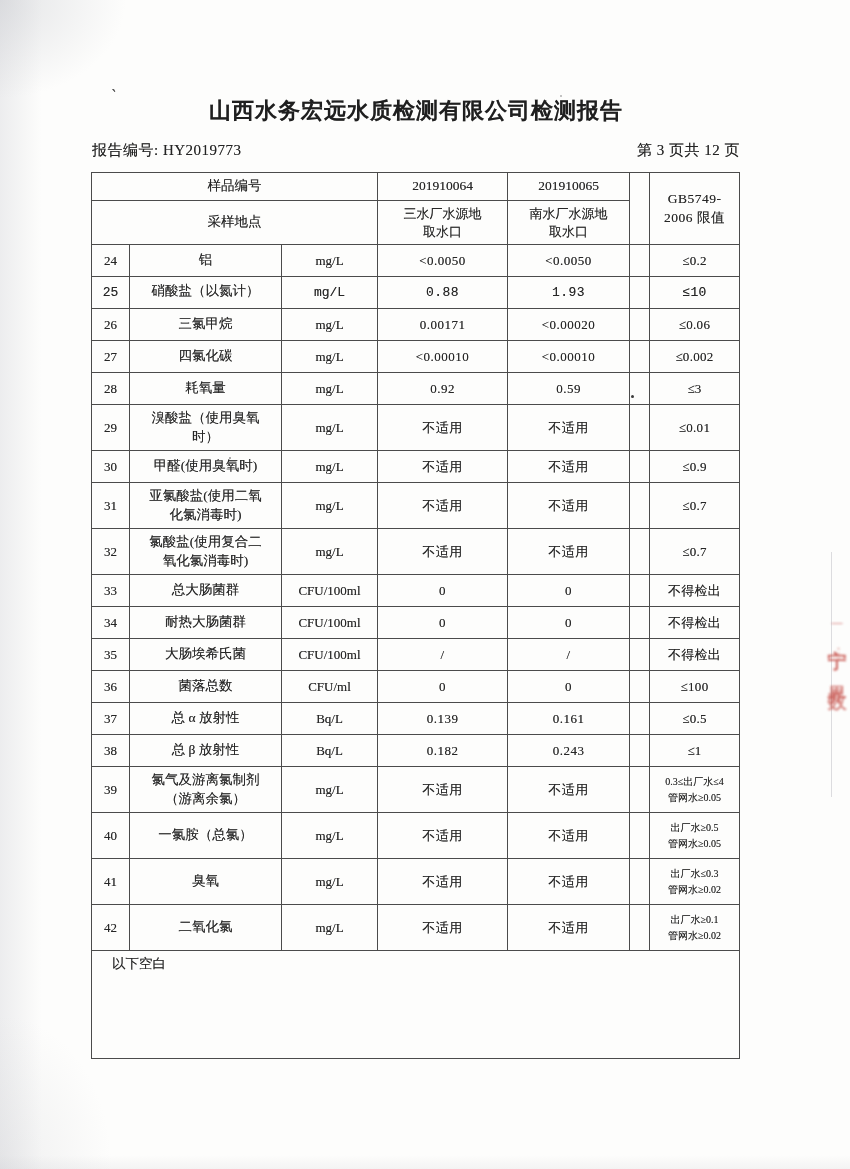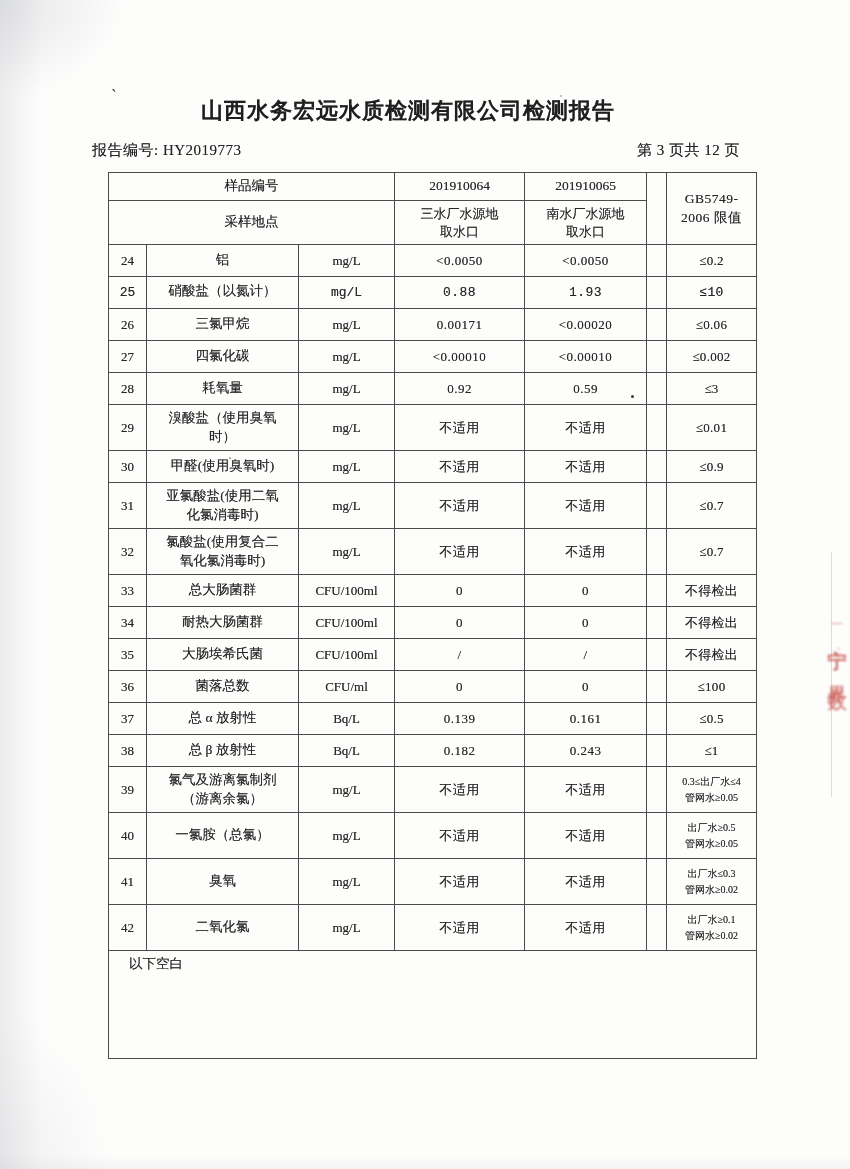--- a/index.html
+++ b/index.html
@@ -20,35 +20,35 @@
       linear-gradient(to top, rgba(215,215,218,.25), rgba(215,215,218,0) 14px),
       #fdfdfc;
   }
   .ink { text-shadow: 0 0 0.5px rgba(45,45,45,.55); }
 
   .stray-mark {
     position:absolute; left:110px; top:86px;
     font-size:17px; color:#4a4a4a; transform:rotate(10deg);
   }
   .page-title {
-    position:absolute; left:84px; top:96px; width:648px;
+    position:absolute; left:92px; top:96px; width:648px;
     text-align:center;
     font-family:"Liberation Sans","DejaVu Sans",sans-serif;
     font-weight:700; font-size:22px; letter-spacing:1px;
     color:#1f1f1f;
   }
   .meta-row {
     position:absolute; left:92px; top:141px; width:648px;
     display:flex; justify-content:space-between;
     font-size:15px; color:#242424;
   }
   .report-number { letter-spacing:.5px; }
   .page-indicator { letter-spacing:.5px; }
 
-  .table-wrap { position:absolute; left:108px; top:172px; }
+  .table-wrap { position:absolute; left:91px; top:172px; }
   table.results {
     border-collapse:collapse; table-layout:fixed; width:648px;
     font-size:13.5px; color:#262626;
   }
   table.results th, table.results td {
     border:1px solid #4b4b4b;
     font-weight:normal;
     text-align:center;
     vertical-align:middle;
     padding:1px 3px;

